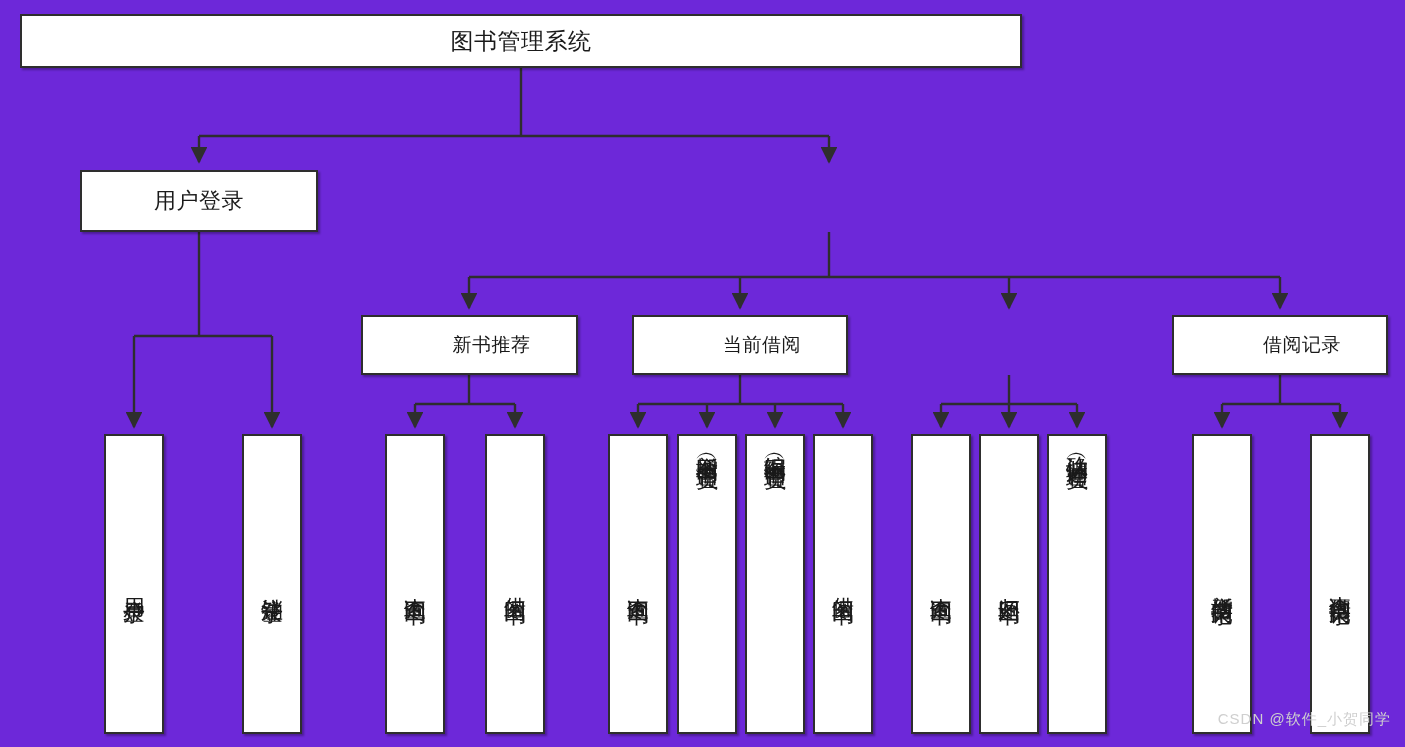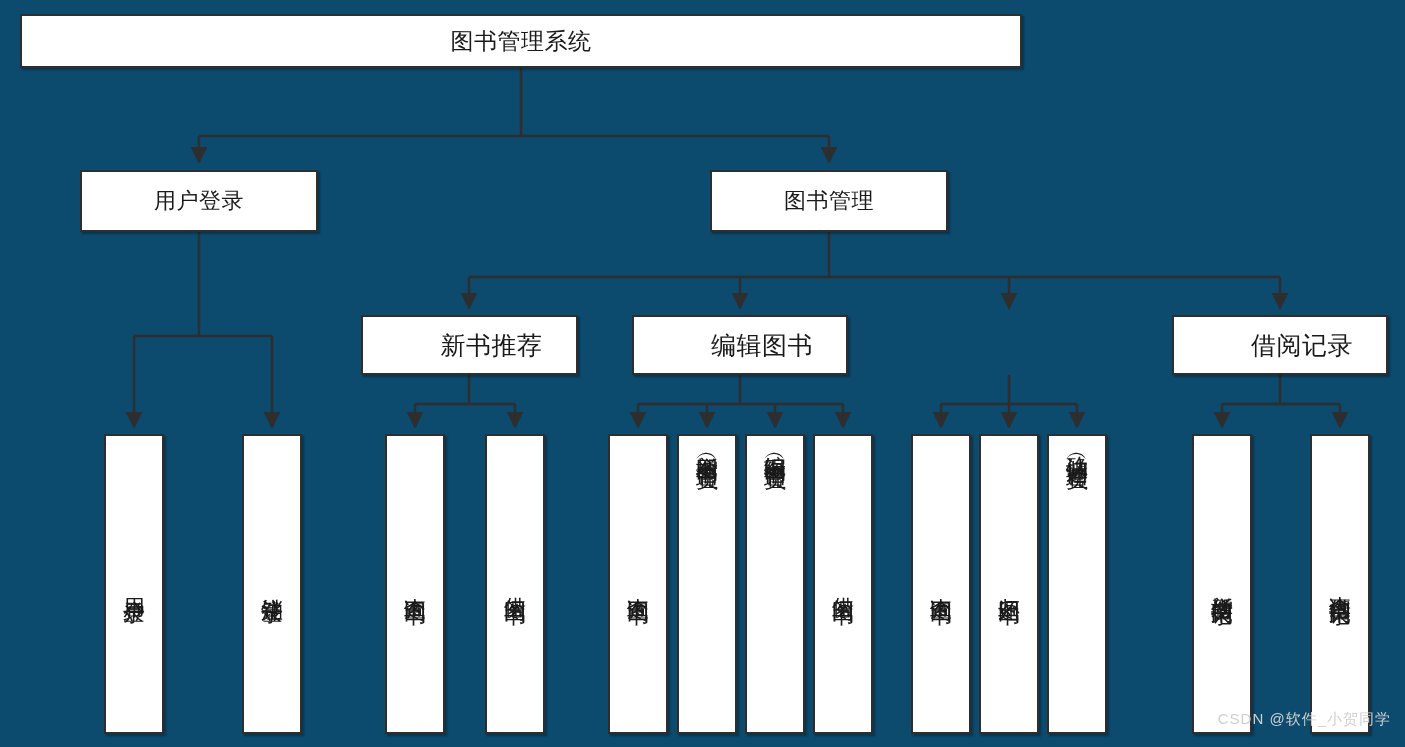--- a/index.html
+++ b/index.html
@@ -1,36 +1,36 @@
 <!DOCTYPE html>
 <html><head>
 <meta charset="utf-8">
 <style>
   html,body{margin:0;padding:0;background:#ffffff;}
   body{width:1405px;height:747px;overflow:hidden;
        font-family:"Liberation Sans","DejaVu Sans",sans-serif;color:#1a1a1a;}
-  #stage{position:relative;width:1405px;height:747px;background:#0c4a6e;}
+  #stage{position:relative;width:1405px;height:747px;background:#6d28d9;}
   svg.edges{position:absolute;left:0;top:0;width:1405px;height:747px;pointer-events:none;}
 
   .node{position:absolute;box-sizing:border-box;background:#ffffff;
         border:2px solid #2e2e2e;display:flex;align-items:center;
         justify-content:center;text-align:center;
         box-shadow:2px 2px 2px rgba(0,0,0,0.30);}
   .node .lbl{display:block;letter-spacing:.5px;}
 
   .root{left:20px;top:14px;width:1002px;height:54px;}
   .root .lbl{font-size:23px;}
 
   .lvl1{height:62px;top:170px;}
   .lvl1 .lbl{font-size:22px;}
   .n-userlogin{left:80px;width:238px;}
   .n-bookmgmt{left:710px;width:238px;}
 
   .lvl2{height:60px;top:315px;}
-  .lvl2 .lbl{font-size:25px;margin-left:44px;}
+  .lvl2 .lbl{font-size:19px;margin-left:44px;}
   .n-newbook{left:361px;width:217px;}
   .n-borrow{left:632px;width:216px;}
   .n-current{left:901px;width:217px;}
   .n-record{left:1172px;width:216px;}
 
   .leaf{top:434px;height:300px;width:60px;align-items:flex-start;padding-top:0;}
   .leaf .lbl{writing-mode:vertical-rl;text-orientation:upright;
              font-size:22px;line-height:1.18;letter-spacing:2px;
              white-space:nowrap;}
   .leaf.center{align-items:center;}
@@ -94,29 +94,26 @@
     </g>
   </svg>
 
   <div class="node root">
     <span class="lbl">图书管理系统</span>
   </div>
 
   <div class="node lvl1 n-userlogin">
     <span class="lbl">用户登录</span>
   </div>
-  <div class="node lvl1 n-bookmgmt">
-    <span class="lbl">图书管理</span>
-  </div>
 
   <div class="node lvl2 n-newbook">
     <span class="lbl">新书推荐</span>
   </div>
   <div class="node lvl2 n-borrow">
-    <span class="lbl">编辑图书</span>
+    <span class="lbl">当前借阅</span>
   </div>
   <div class="node lvl2 n-record">
     <span class="lbl">借阅记录</span>
   </div>
 
   <div class="node leaf center" style="left:104px">
     <span class="lbl">用户登录</span>
   </div>
   <div class="node leaf center" style="left:242px">
     <span class="lbl">注销登录</span>

